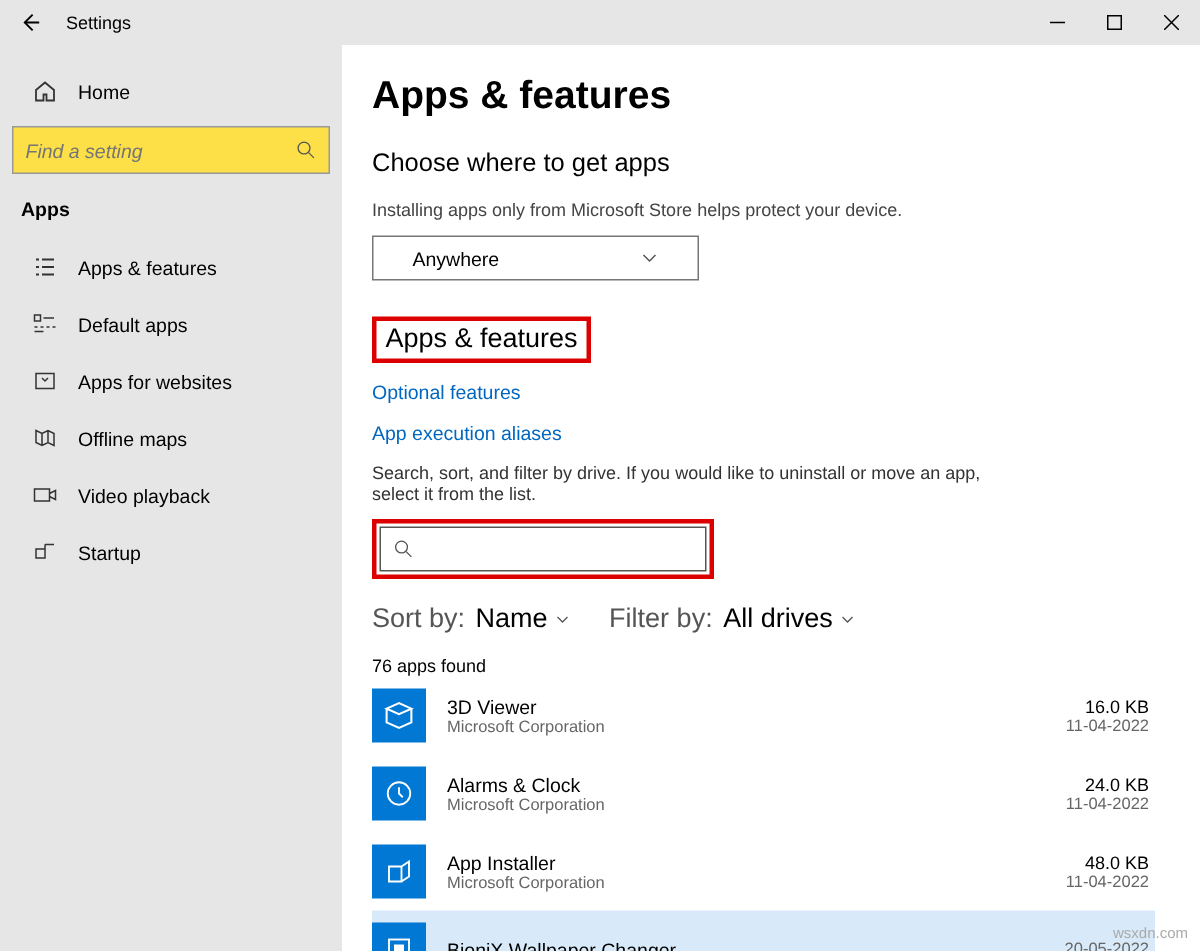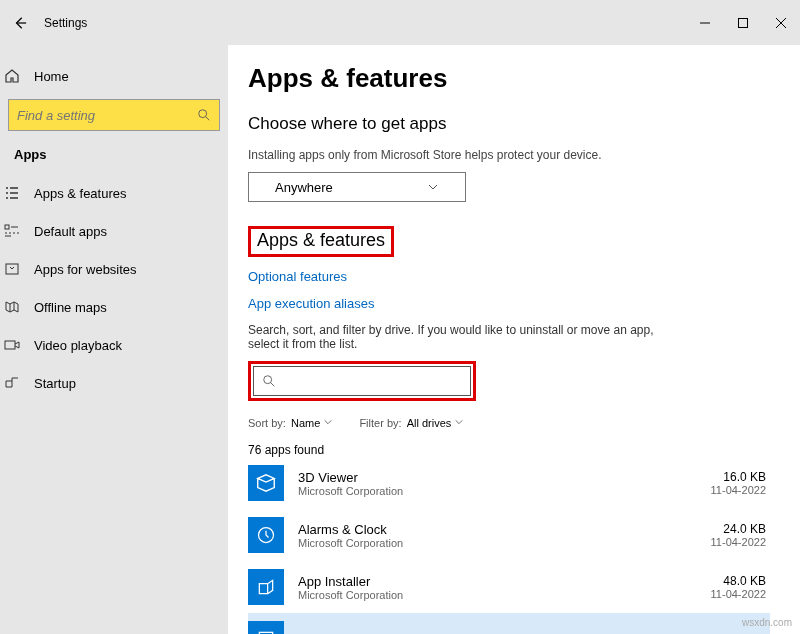--- a/index.html
+++ b/index.html
@@ -1,43 +1,43 @@
 <!DOCTYPE html>
 <html><head>
 <meta charset="utf-8">
 <style>
 *{box-sizing:border-box;margin:0;padding:0;font-family:"Segoe UI",Arial,sans-serif}
 body{width:800px;height:634px;background:#fff;display:flex;flex-direction:column;overflow:hidden;font-size:13px;color:#000}
-.titlebar{height:45px;display:flex;align-items:center;background:#e6e6e6}
+.titlebar{height:30px;display:flex;align-items:center;background:#e6e6e6}
 .titlebar-left{display:flex;align-items:center;padding-left:12px;gap:16px}
 .back-btn{width:16px;height:16px;display:flex;align-items:center;justify-content:center;cursor:pointer}
 .title{font-size:12px}
 .win-controls{margin-left:auto;display:flex}
 .wc{width:38px;height:30px;display:flex;align-items:center;justify-content:center;cursor:pointer}
 .content{flex:1;display:flex;overflow:hidden}
 .sidebar{width:228px;background:#e6e6e6;padding:12px 0;display:flex;flex-direction:column}
-.side-row{display:flex;align-items:center;height:38px;padding:0 4px;gap:14px;cursor:pointer;font-size:13px}
+.side-row{display:flex;align-items:center;height:38px;padding:0 22px;gap:14px;cursor:pointer;font-size:13px}
 .side-row .icon{width:16px;height:16px;display:flex;align-items:center;justify-content:center;color:#333}
 .search-wrap{margin:4px 8px 10px;height:32px;background:#fde047;border:1px solid #999;display:flex;align-items:center;padding:0 8px}
 .search-wrap input{flex:1;border:none;background:transparent;outline:none;font-size:13px;font-style:italic;color:#666}
 .cat-title{font-weight:600;font-size:13px;padding:6px 14px 12px}
 .main{flex:1;padding:18px 30px 0 20px;overflow:auto}
 h1{font-size:26px;font-weight:600;margin-bottom:20px}
 h2{font-size:17px;font-weight:400;margin-bottom:14px}
 .desc{font-size:12px;color:#444;margin-bottom:10px}
 .combo{width:218px;height:30px;border:1px solid #777;display:flex;align-items:center;padding:0 26px;font-size:13px;cursor:pointer;margin-bottom:24px}
 .combo .chev{margin-left:auto;color:#555}
 .section-head{display:inline-block;border:3px solid #d00;padding:1px 6px 3px;margin-bottom:12px}
 .section-head h3{font-size:18px;font-weight:400}
 .link{color:#0067c0;font-size:13px;display:block;margin-bottom:12px;cursor:pointer}
 .help-text{font-size:12px;color:#333;margin-bottom:10px;max-width:440px}
 .list-search-wrap{border:3px solid #d00;display:inline-block;padding:2px;margin-bottom:16px}
 .list-search{width:218px;height:30px;border:1px solid #555;display:flex;align-items:center;padding:0 8px}
 .list-search input{flex:1;border:none;outline:none;font-size:13px;color:#666}
-.sortrow{display:flex;gap:26px;font-size:11px;color:#333;margin-bottom:14px}
+.sortrow{display:flex;gap:26px;font-size:18px;color:#333;margin-bottom:14px}
 .sortrow .lbl{color:#555}
 .sortrow .val{color:#000;margin-left:2px}
 .count{font-size:12px;}
 .app-row{display:flex;align-items:center;height:52px;padding:0 4px 0 0;gap:14px;cursor:pointer}
 .app-row.sel{background:#d8eaf9}
 .app-icon{width:36px;height:36px;background:#0078d4;display:flex;align-items:center;justify-content:center;color:#fff;font-size:20px}
 .app-info{display:flex;flex-direction:column}
 .app-name{font-size:13px}
 .app-pub{font-size:11px;color:#666}
 .app-meta{margin-left:auto;text-align:right}

